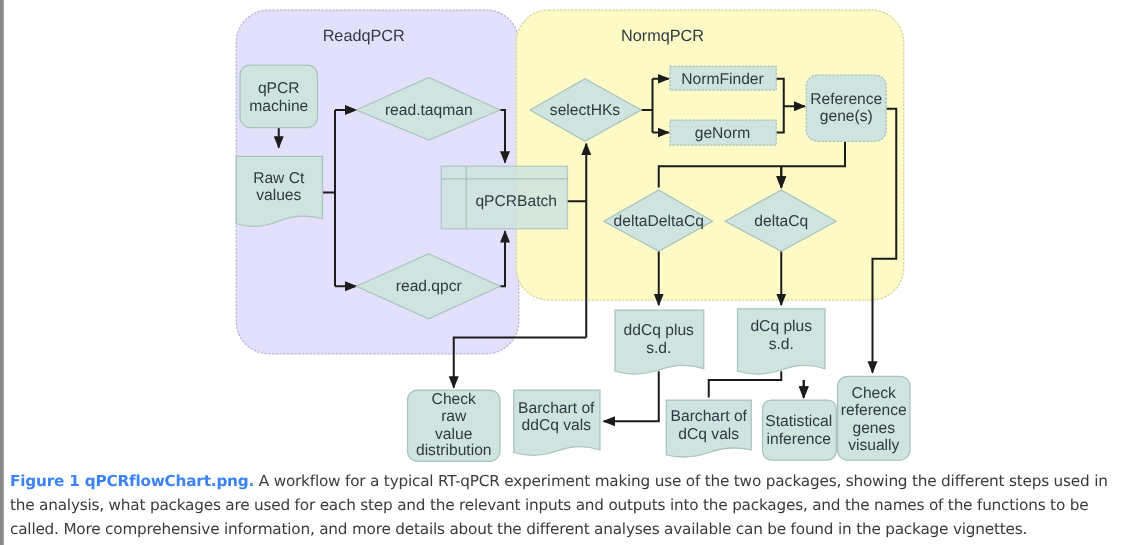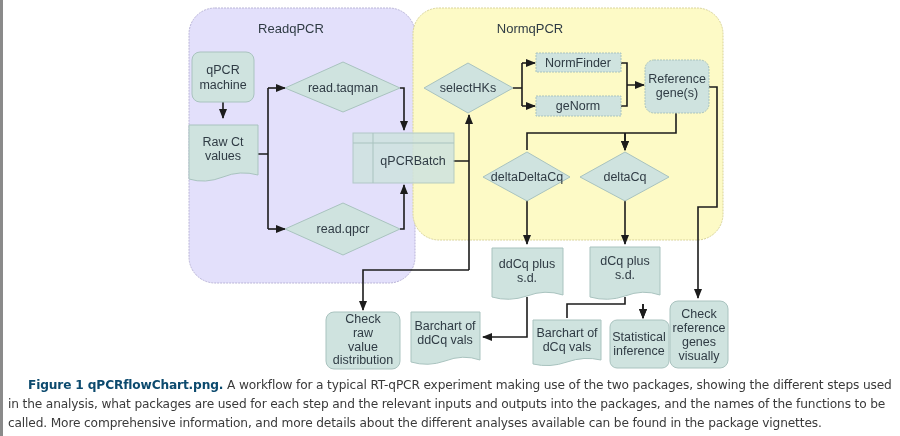--- a/index.html
+++ b/index.html
@@ -4,21 +4,21 @@
 <style>
   html, body { margin: 0; padding: 0; }
   body { width: 900px; height: 436px; background: #ffffff; position: relative; overflow: hidden; font-family: "Liberation Sans", sans-serif; }
   #left-rule { position: absolute; left: 0; top: 0; width: 3px; height: 436px; background: #8a8a8a; }
   #diagram { position: absolute; left: 0; top: 0; }
   .lbl { font-family: "Liberation Sans", sans-serif; font-size: 12.5px; fill: #2f3b44; text-anchor: middle; }
   .pkg { font-family: "Liberation Sans", sans-serif; font-size: 13px; fill: #2f3b44; text-anchor: middle; }
   .node { fill: #cfe3df; stroke: #a9c3bf; stroke-width: 1; }
   .conn { fill: none; stroke: #1c1c1c; stroke-width: 1.6; }
   #caption { position: absolute; left: 8px; top: 376px; width: 890px; font-family: "DejaVu Sans", sans-serif; font-size: 12.2px; line-height: 19px; color: #3a3a3a; letter-spacing: -0.15px; }
-  #caption b { color: #0c4a6e; margin-left: 20px; }
+  #caption b { color: #3b82f6; }
 </style>
 </head>
 <body>
 
 <div id="left-rule"></div>
 
 <svg id="diagram" width="900" height="372" viewBox="0 0 900 372">
   <defs>
     <marker id="arr" markerWidth="10" markerHeight="10" refX="9" refY="5" orient="auto" markerUnits="userSpaceOnUse">
       <path d="M0,1 L10,5 L0,9 Z" fill="#1c1c1c"></path>

